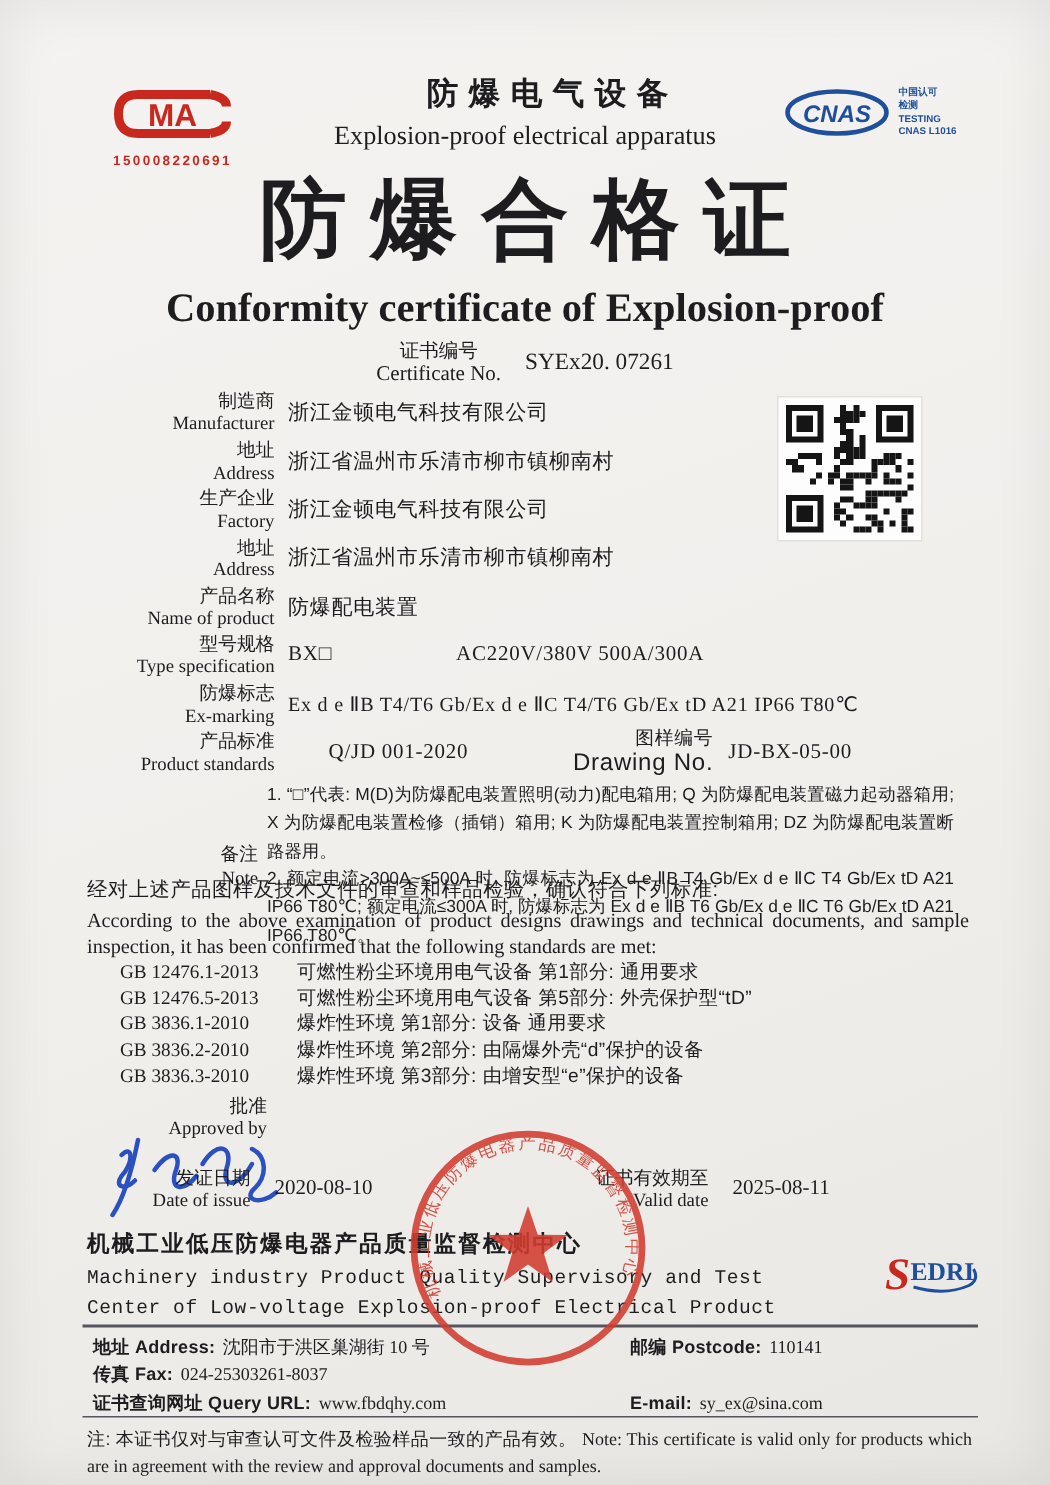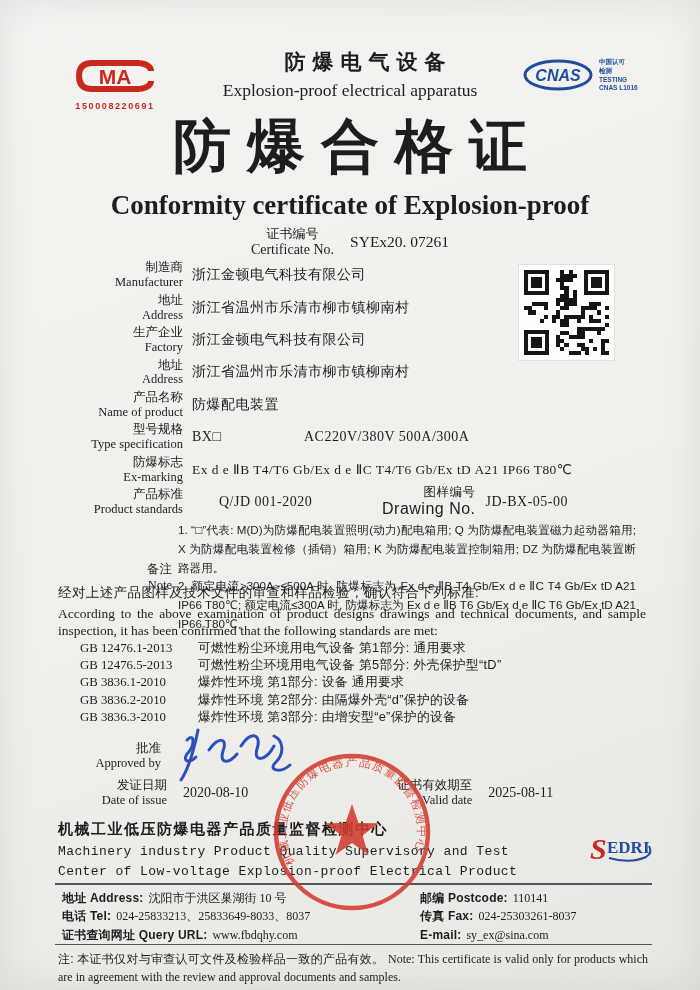--- a/index.html
+++ b/index.html
@@ -64,21 +64,21 @@
   
   .statement{position:absolute;left:58px;top:584px;width:588px;}
   .statement .zh{font-size:13.5px;letter-spacing:.4px;}
   .statement .en{font-size:13.5px;font-family:"Liberation Serif",serif;text-align:justify;margin-top:3px;line-height:1.28;}
   .standards{position:absolute;left:80px;top:640px;width:560px;}
   .srow{display:flex;height:17.2px;align-items:center;}
   .scode{flex:none;width:118px;font-size:12.8px;font-family:"Liberation Serif",serif;}
   .sdesc{font-size:12.8px;letter-spacing:.3px;}
 
   
-  .approve{position:absolute;left:55px;top:730px;display:flex;align-items:center;}
+  .approve{position:absolute;left:55px;top:730px;display:flex;align-items:center;flex-direction:column;}
   .approve .flabel{width:106px;}
   .sig{margin-left:10px;margin-top:-6px;}
   .daterow{position:absolute;left:55px;top:778px;width:590px;display:flex;align-items:center;}
   .daterow .flabel{width:112px;}
   .dval{margin-left:16px;font-size:14px;font-family:"Liberation Serif",serif;}
   .validgrp{display:flex;align-items:center;margin-left:96px;}
   .validgrp .flabel{width:128px;}
 
   
   .seal{position:absolute;left:268px;top:748px;z-index:5;opacity:.88;pointer-events:none;}
@@ -434,21 +434,20 @@
 
   <div class="contacts">
     <div class="crow">
       <div class="ccell-l"><span class="clabel">地址 Address:</span><span class="cval">沈阳市于洪区巢湖街 10 号</span></div>
       <div class="ccell-r">
           <span class="clabel">邮编 Postcode:</span>
           <span class="cval">110141</span>
         </div>
     </div>
     <div class="crow">
-      <div class="ccell-l"><span class="clabel">电话 Tel:</span><span class="cval">024-25833213、25833649-8033、8037</span></div>
       <div class="ccell-r">
           <span class="clabel">传真 Fax:</span>
           <span class="cval">024-25303261-8037</span>
         </div>
     </div>
     <div class="crow">
       <div class="ccell-l"><span class="clabel">证书查询网址 Query URL:</span><span class="cval">www.fbdqhy.com</span></div>
       <div class="ccell-r">
           <span class="clabel">E-mail:</span>
           <span class="cval">sy_ex@sina.com</span>

